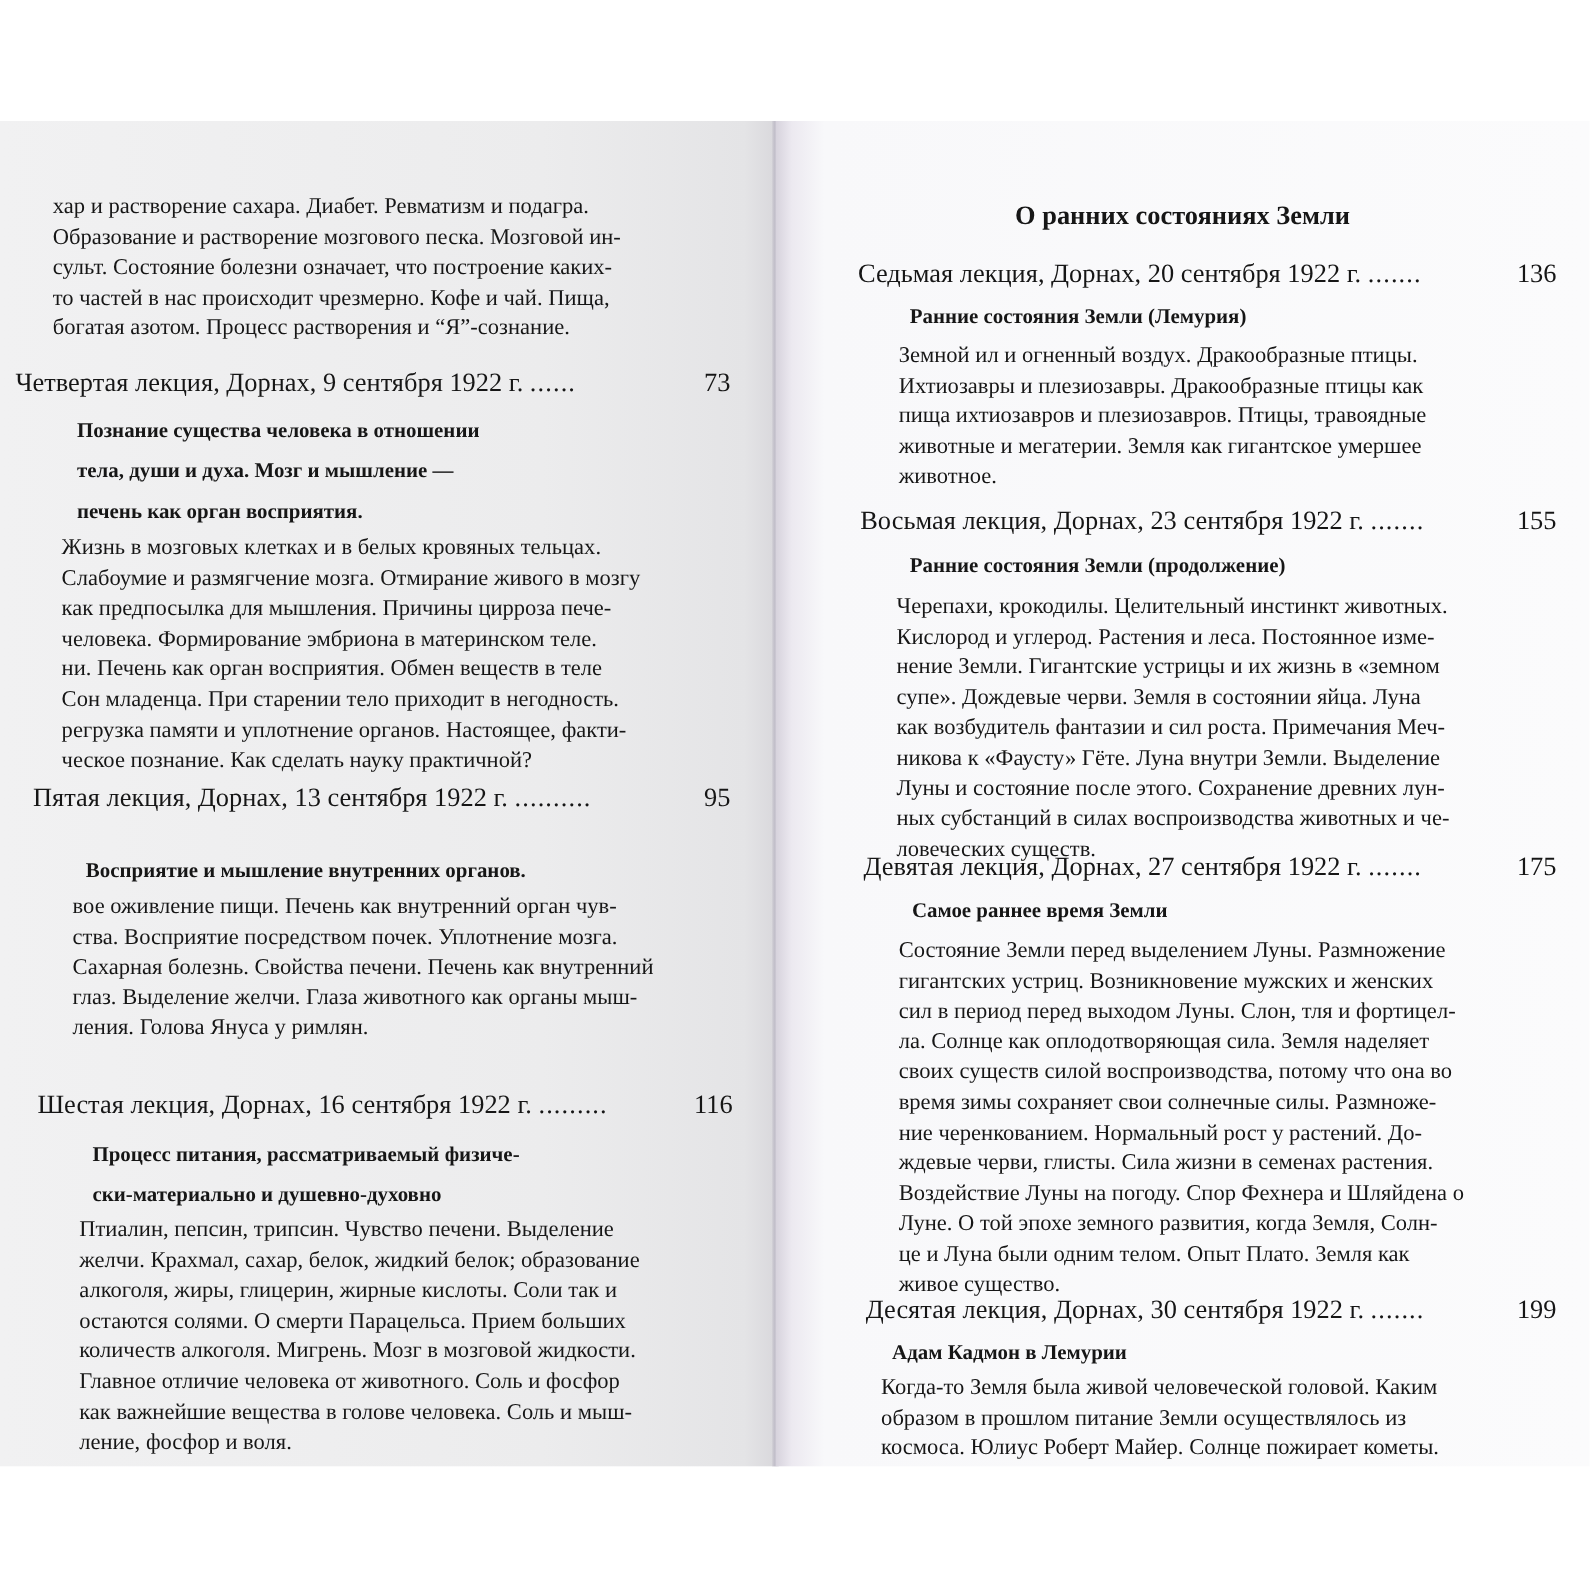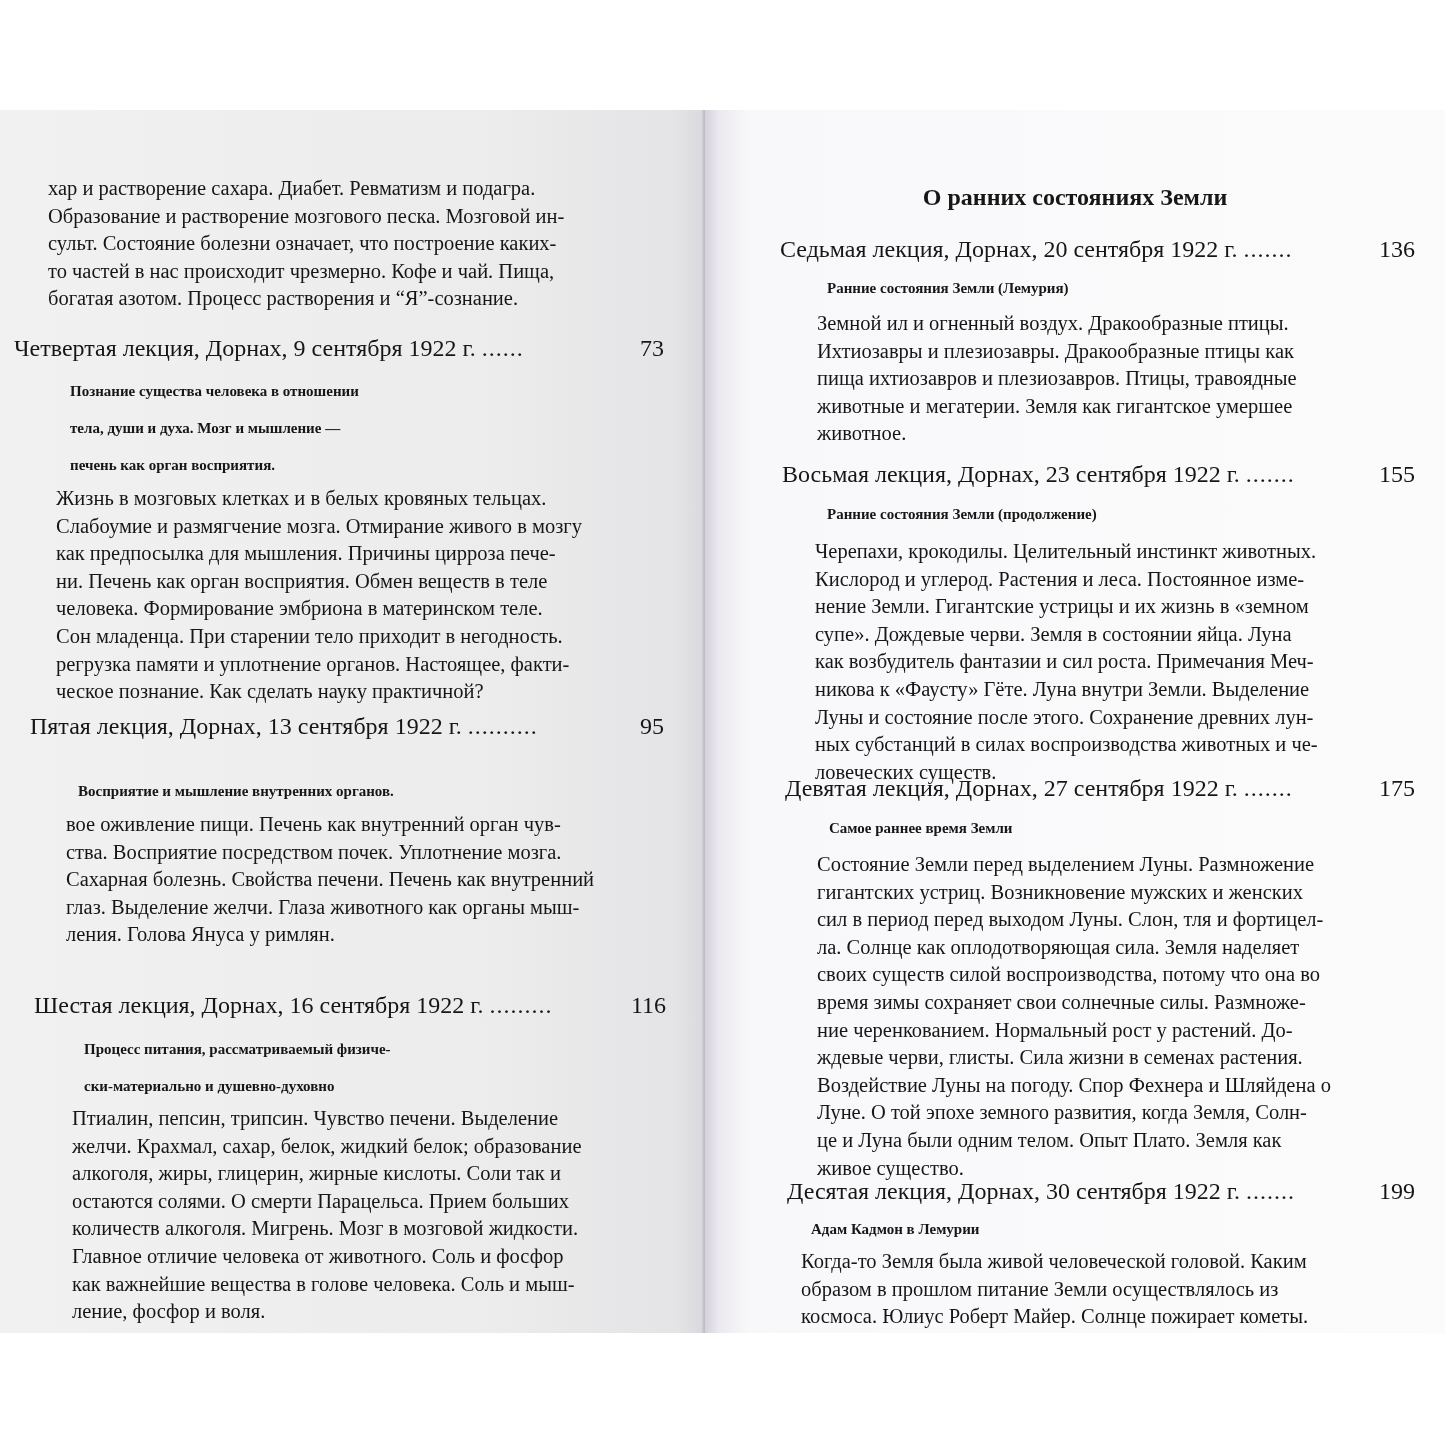--- a/index.html
+++ b/index.html
@@ -20,21 +20,21 @@
     position: absolute; left: 705px; top: 0; width: 740px; height: 1223px;
     background: linear-gradient(90deg, #d6d2dc 0%, #ece9f0 2%, #f8f8fa 6%, #fbfbfc 100%);
   }
   .gutter {
     position: absolute; left: 702px; top: 0; width: 6px; height: 1223px;
     background: linear-gradient(90deg, #cfcdd4, #bdbac6, #d8d5de);
   }
   .text { position: absolute; }
   .body-text { font-size: 20.5px; line-height: 27.6px; }
   .lecture { font-size: 24px; line-height: 30px; white-space: nowrap; }
-  .subtitle { font-weight: bold; font-size: 15px; line-height: 37px; }
+  .subtitle { font-weight: bold; font-size: 19px; line-height: 37px; }
   .ctitle { font-weight: bold; font-size: 24px; line-height: 30px; }
   .dots { letter-spacing: 1px; }
 </style>
 </head>
 <body>
 
 <div class="spread">
   <div class="page-left">
 
     <div class="text body-text" style="left:48px; top:65px; width:610px;">
@@ -52,22 +52,22 @@
     </div>
     <div class="text subtitle" style="left:70px; top:263px; width:600px;">
       <div>Познание существа человека в отношении</div>
       <div>тела, души и духа. Мозг и мышление —</div>
       <div>печень как орган восприятия.</div>
     </div>
     <div class="text body-text" style="left:56px; top:375px; width:610px;">
       <div>Жизнь в мозговых клетках и в белых кровяных тельцах.</div>
       <div>Слабоумие и размягчение мозга. Отмирание живого в мозгу</div>
       <div>как предпосылка для мышления. Причины цирроза пече-</div>
+      <div>человека. Формирование эмбриона в материнском теле.</div>
       <div>ни. Печень как орган восприятия. Обмен веществ в теле</div>
-      <div>человека. Формирование эмбриона в материнском теле.</div>
       <div>Сон младенца. При старении тело приходит в негодность.</div>
       <div>регрузка памяти и уплотнение органов. Настоящее, факти-</div>
       <div>ческое познание. Как сделать науку практичной?</div>
     </div>
 
     <div class="text lecture" style="left:30px; top:601px; width:634px;font-family:Liberation Serif, serif;">
       <span>Пятая лекция, Дорнах, 13 сентября 1922 г.</span>
       <span class="dots">..........</span>
       <span style="position:absolute; right:0;">95</span>
     </div>

